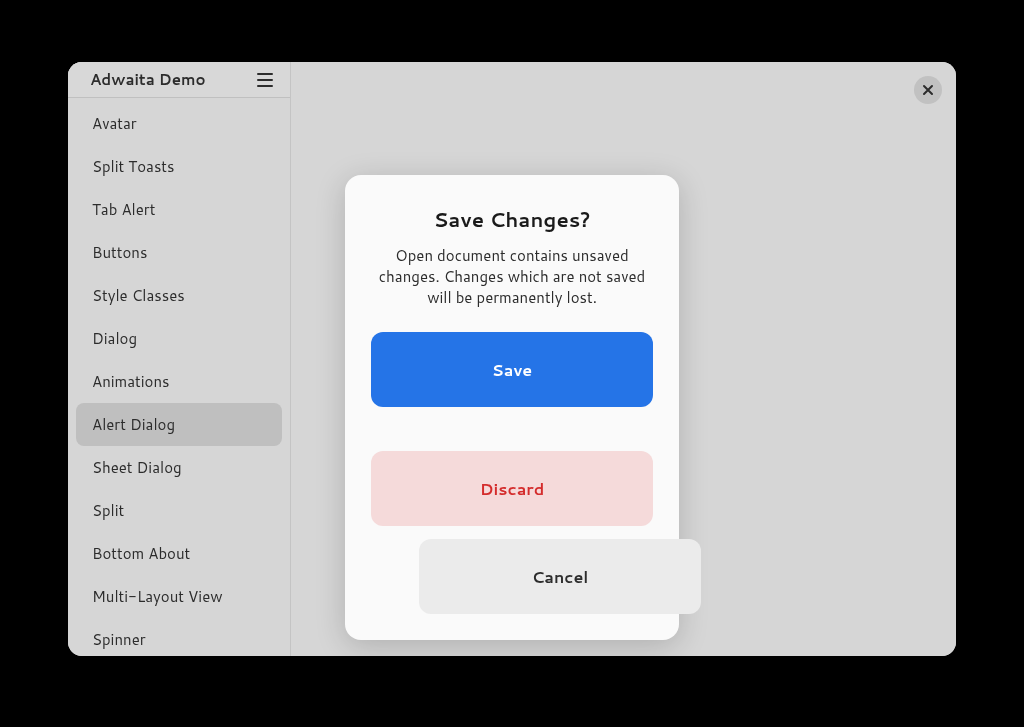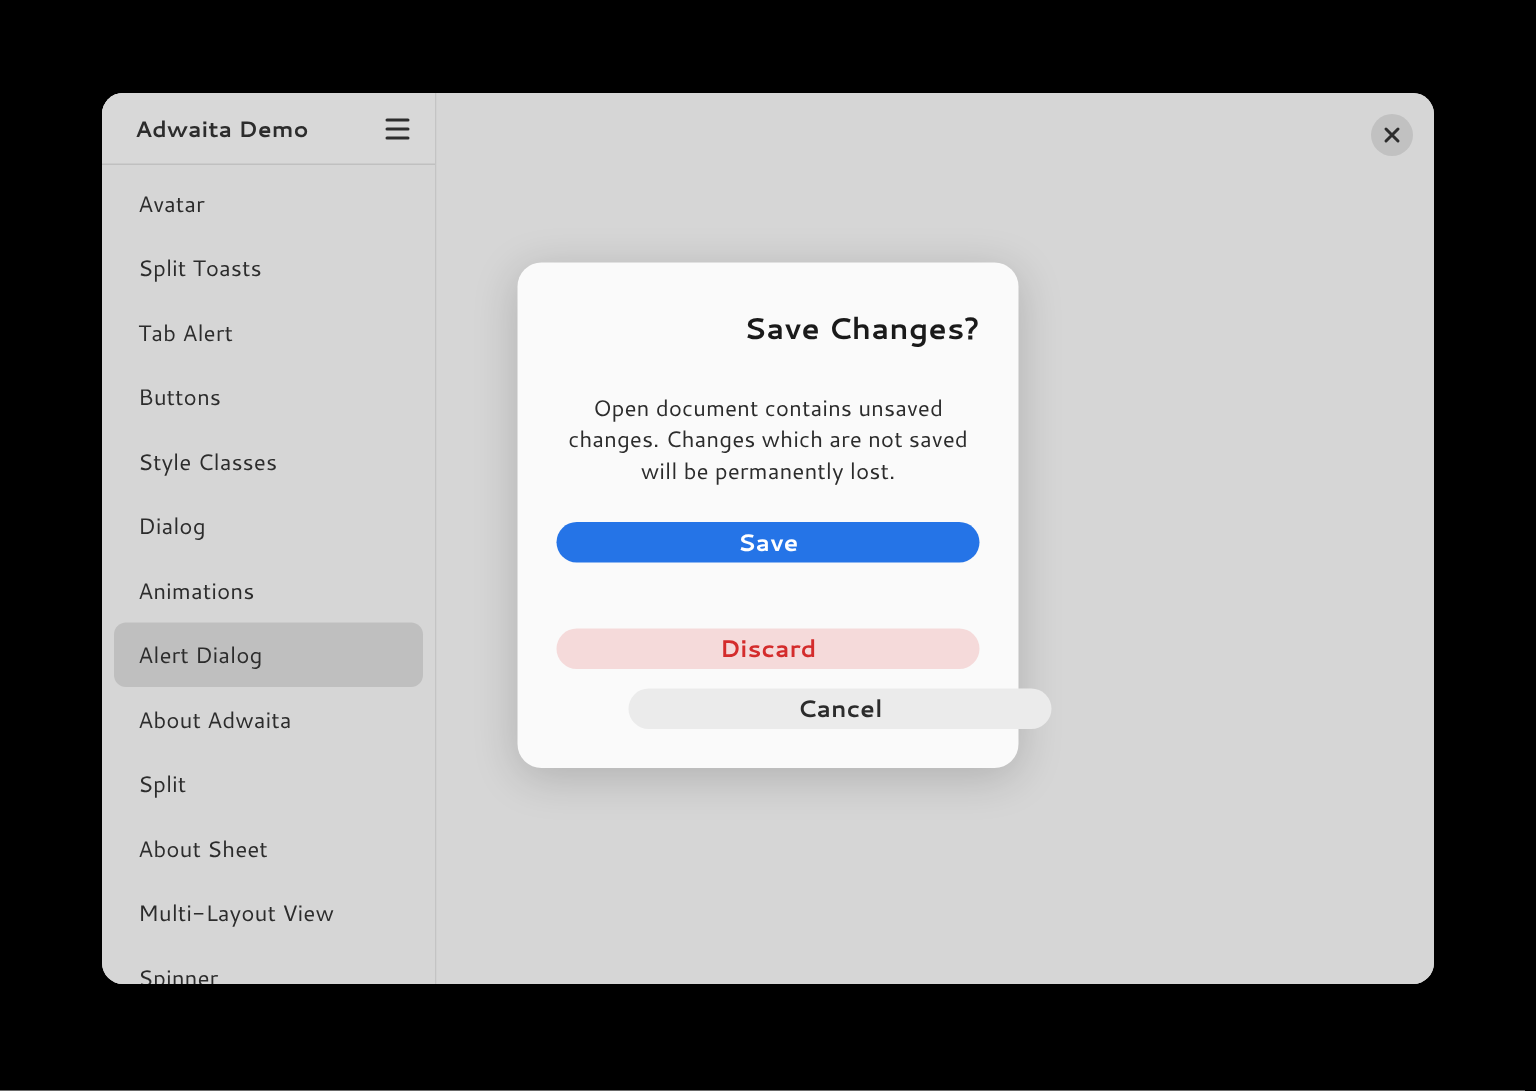--- a/index.html
+++ b/index.html
@@ -29,21 +29,21 @@
     }
     .sidebar {
       width: 223px;
       background: #d6d6d6;
       border-right: 1px solid #c4c4c4;
       display: flex;
       flex-direction: column;
       overflow: hidden;
     }
     .sidebar-header {
-      height: 48px;
+      height: 36px;
       display: flex;
       align-items: center;
       justify-content: space-between;
       padding: 0 12px 0 22px;
       border-bottom: 1px solid #c0c0c0;
       background: #d8d8d8;
     }
     .app-title {
       font-weight: 700;
       font-size: 15px;
@@ -145,35 +145,34 @@
       background: #fafafa;
       border-radius: 16px;
       padding: 30px 26px 26px 26px;
       box-shadow: 0 6px 30px rgba(0,0,0,0.18);
       text-align: center;
     }
     .dialog-title {
       font-size: 20px;
       font-weight: 800;
       color: #1a1a1a;
-      margin-bottom: 28px;
-      text-align: right;
+      margin-bottom: 12px;
     }
     .dialog-message {
       font-size: 15px;
       color: #2c2c2c;
       line-height: 1.4;
       margin-bottom: 24px;
       padding: 0 4px;
     }
     .dialog-button {
       display: block;
       width: 100%;
-      padding: 2px 0;
-      border-radius: 24px;
+      padding: 26px 0;
+      border-radius: 12px;
       font-size: 16px;
       font-weight: 700;
       cursor: pointer;
       border: none;
       margin-bottom: 13px;
     }
     .dialog-button:last-child {
       margin-bottom: 0;
     }
     .dialog-button.save {
@@ -208,23 +207,23 @@
     </div>
     <div class="sidebar-list" id="sidebar-list">
     <div class="sidebar-item"><span>Avatar</span></div>
         <div class="sidebar-item"><span>Split Toasts</span></div>
         <div class="sidebar-item"><span>Tab Alert</span></div>
         <div class="sidebar-item"><span>Buttons</span></div>
         <div class="sidebar-item"><span>Style Classes</span></div>
         <div class="sidebar-item"><span>Dialog</span></div>
         <div class="sidebar-item"><span>Animations</span></div>
         <div class="sidebar-item selected"><span>Alert Dialog</span></div>
-        <div class="sidebar-item"><span>About Adwaita</span></div>
+        <div class="sidebar-item"><span>Sheet Dialog</span></div>
         <div class="sidebar-item"><span>Split</span></div>
-        <div class="sidebar-item"><span>About Sheet</span></div>
+        <div class="sidebar-item"><span>Bottom About</span></div>
         <div class="sidebar-item"><span>Multi-Layout View</span></div>
         <div class="sidebar-item"><span>Spinner</span></div>
       </div>
   </div>
   <div class="content">
     <div class="close-button">
       <span>
         <svg width="12" height="12" viewBox="0 0 12 12">
             <path d="M2 2 L10 10 M10 2 L2 10" stroke="#2c2c2c" stroke-width="2" stroke-linecap="round"></path>
           </svg>

